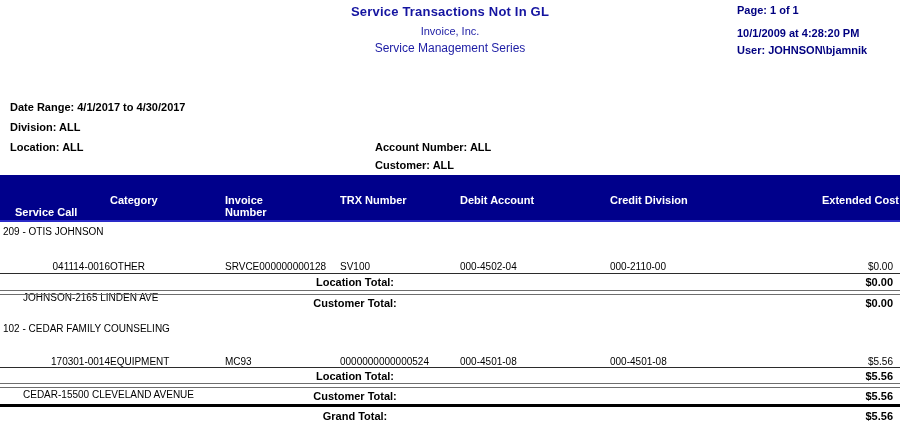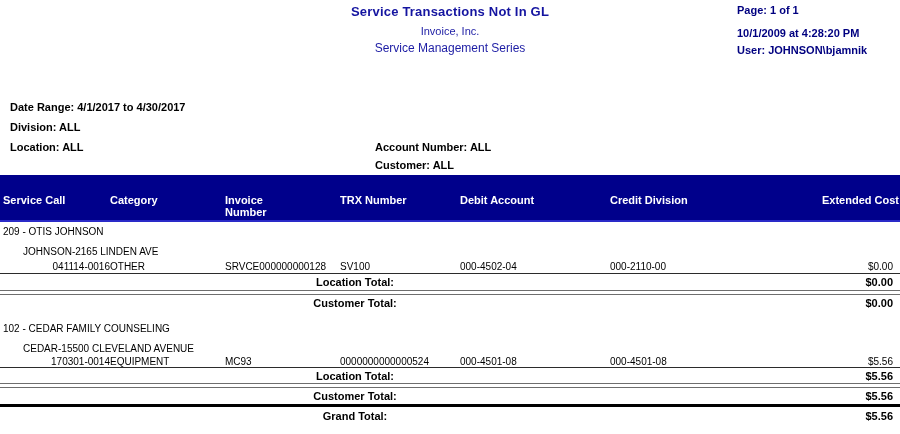--- a/index.html
+++ b/index.html
@@ -43,28 +43,28 @@
   
   .band {
     position:absolute; top:175px; left:0; width:900px; height:47px;
     background:#00008b; border-bottom:2px solid #2a2ac8; box-sizing:border-box;
   }
   .band-grid {
     display:grid; grid-template-columns:110px 115px 115px 120px 150px 130px auto;
     padding-top:19px; box-sizing:border-box; height:100%;
     font-size:11px; font-weight:bold; color:#ffffff; line-height:12px;
   }
-  .band-grid .c1 { padding-left:3px; }
+  .band-grid .c1 { padding-left:15px;margin-top:12px; }
   .band-grid .c7 { text-align:right; padding-right:1px; }
 
   
   .group-line {
     position:absolute; left:3px; font-size:10px; color:#000; white-space:nowrap;
   }
-  .loc-line { left:23px; }
+  .loc-line { left:23px;margin-top:46px; }
 
   .row-grid {
     position:absolute; left:0; width:900px;
     display:grid; grid-template-columns:110px 115px 115px 120px 150px 130px auto;
     font-size:10px; color:#000; line-height:12px;
   }
   .row-grid .c1 { padding-left:3px;text-align:right; }
   .row-grid .c7 { text-align:right; padding-right:7px; }
 
   .hr {

